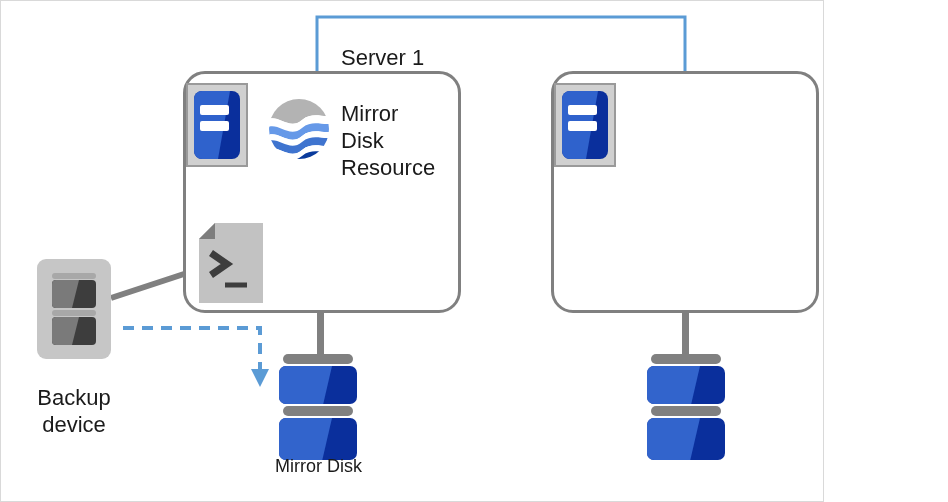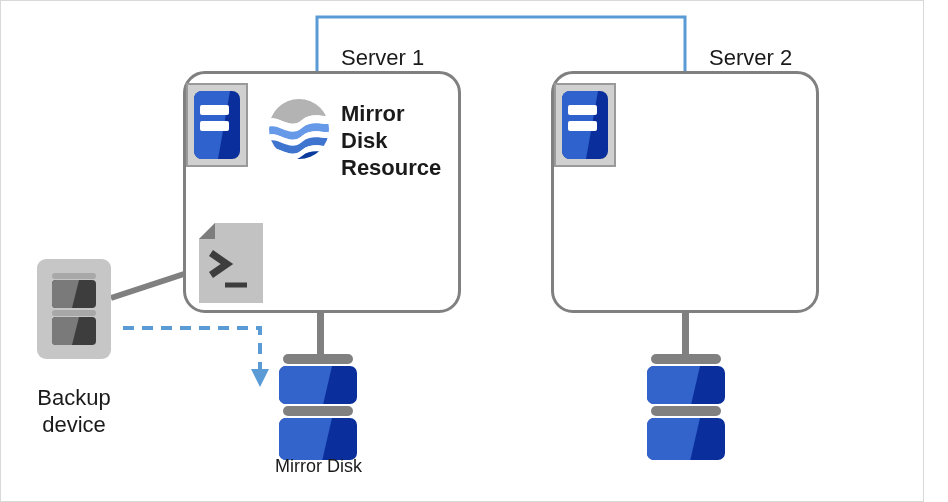--- a/index.html
+++ b/index.html
@@ -5,21 +5,21 @@
   html, body {
     margin: 0;
     padding: 0;
     background: #ffffff;
   }
   body {
     font-family: "Liberation Sans", sans-serif;
   }
   #canvas {
     position: relative;
-    width: 924px;
+    width: 824px;
     height: 502px;
     background: #ffffff;
     border: 1px solid #d9d9d9;
     box-sizing: border-box;
     overflow: hidden;
   }
   .abs { position: absolute; }
 
   
   .server-box {
@@ -177,37 +177,36 @@
         <path d="M-4,32 C8,20 20,42 34,30 C46,20 58,30 66,24 L66,16 C58,22 46,12 34,22 C20,34 8,12 -4,24 Z" fill="#ffffff"></path>
         <path d="M-4,40 C8,28 20,50 34,38 C46,28 58,38 66,32 L66,24 C58,30 46,20 34,30 C20,42 8,20 -4,32 Z" fill="#6699e8"></path>
         <path d="M-4,46 C8,34 20,56 34,44 C46,34 58,44 66,38 L66,32 C58,38 46,28 34,38 C20,50 8,28 -4,40 Z" fill="#ffffff"></path>
         <path d="M-4,54 C8,42 20,64 34,52 C46,42 58,52 66,46 L66,38 C58,44 46,34 34,44 C20,56 8,34 -4,46 Z" fill="#3f74cf"></path>
         <path d="M-4,60 C8,48 20,70 34,58 C46,48 58,58 66,52 L66,46 C58,52 46,42 34,52 C20,64 8,42 -4,54 Z" fill="#ffffff"></path>
         <path d="M-4,66 L66,66 L66,52 C58,58 46,48 34,58 C20,70 8,48 -4,60 Z" fill="#0a3b9c"></path>
       </g>
     </svg>
   </div>
 
-  <div class="abs label" style="left:340px; top:100px; font-size:22px;font-weight:bold;">Mirror
+  <div class="abs label" style="left:340px; top:100px; font-size:22px;">Mirror
 Disk
 Resource</div>
 
   <div class="abs" style="left:198px; top:222px; width:64px; height:80px;">
     <svg class="script-icon" viewBox="0 0 64 80" width="64" height="80">
       <path d="M16,0 L64,0 L64,80 L0,80 L0,16 Z" fill="#c2c2c2"></path>
       <path d="M16,0 L16,16 L0,16 Z" fill="#7d7d7d"></path>
       <path d="M12,30 L28,41 L12,52" fill="none" stroke="#3d3d3d" stroke-width="7" stroke-linecap="butt" stroke-linejoin="miter"></path>
       <line x1="26" y1="62" x2="48" y2="62" stroke="#3d3d3d" stroke-width="5"></line>
     </svg>
   </div>
 
 
   <div class="abs server-box" style="left:550px; top:70px; width:268px; height:242px;"></div>
 
-  <div class="abs label" style="left:708px; top:44px; font-size:22px;">Server 2</div>
 
   <div class="abs server-icon" style="left:553px; top:82px; width:62px; height:84px;">
     <div class="server-icon-inner">
       <div class="server-bar b1"></div>
       <div class="server-bar b2"></div>
     </div>
   </div>
 
   <div class="abs backup-body" style="left:36px; top:258px; width:74px; height:100px;">
     <div class="gray-disk-bar" style="left:15px; top:14px; width:44px; height:6px;"></div>

